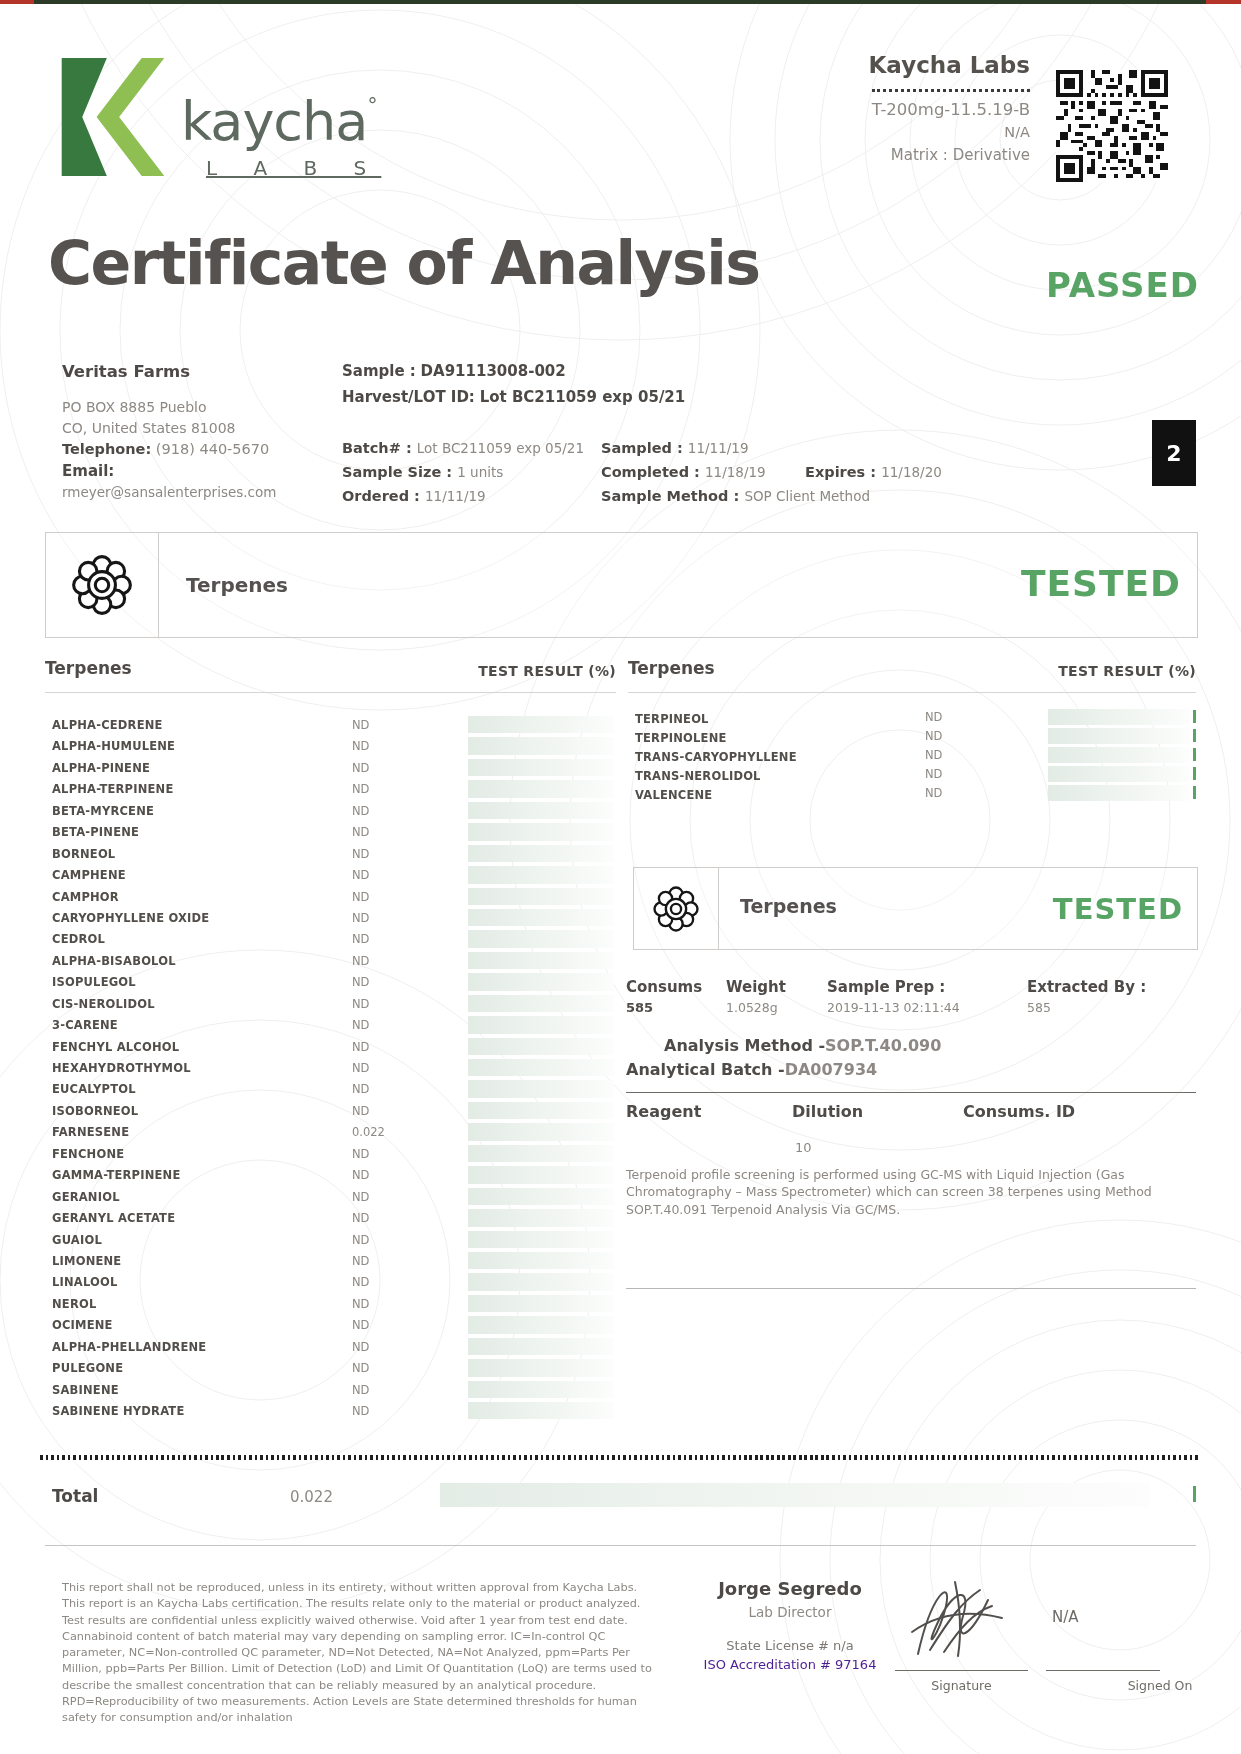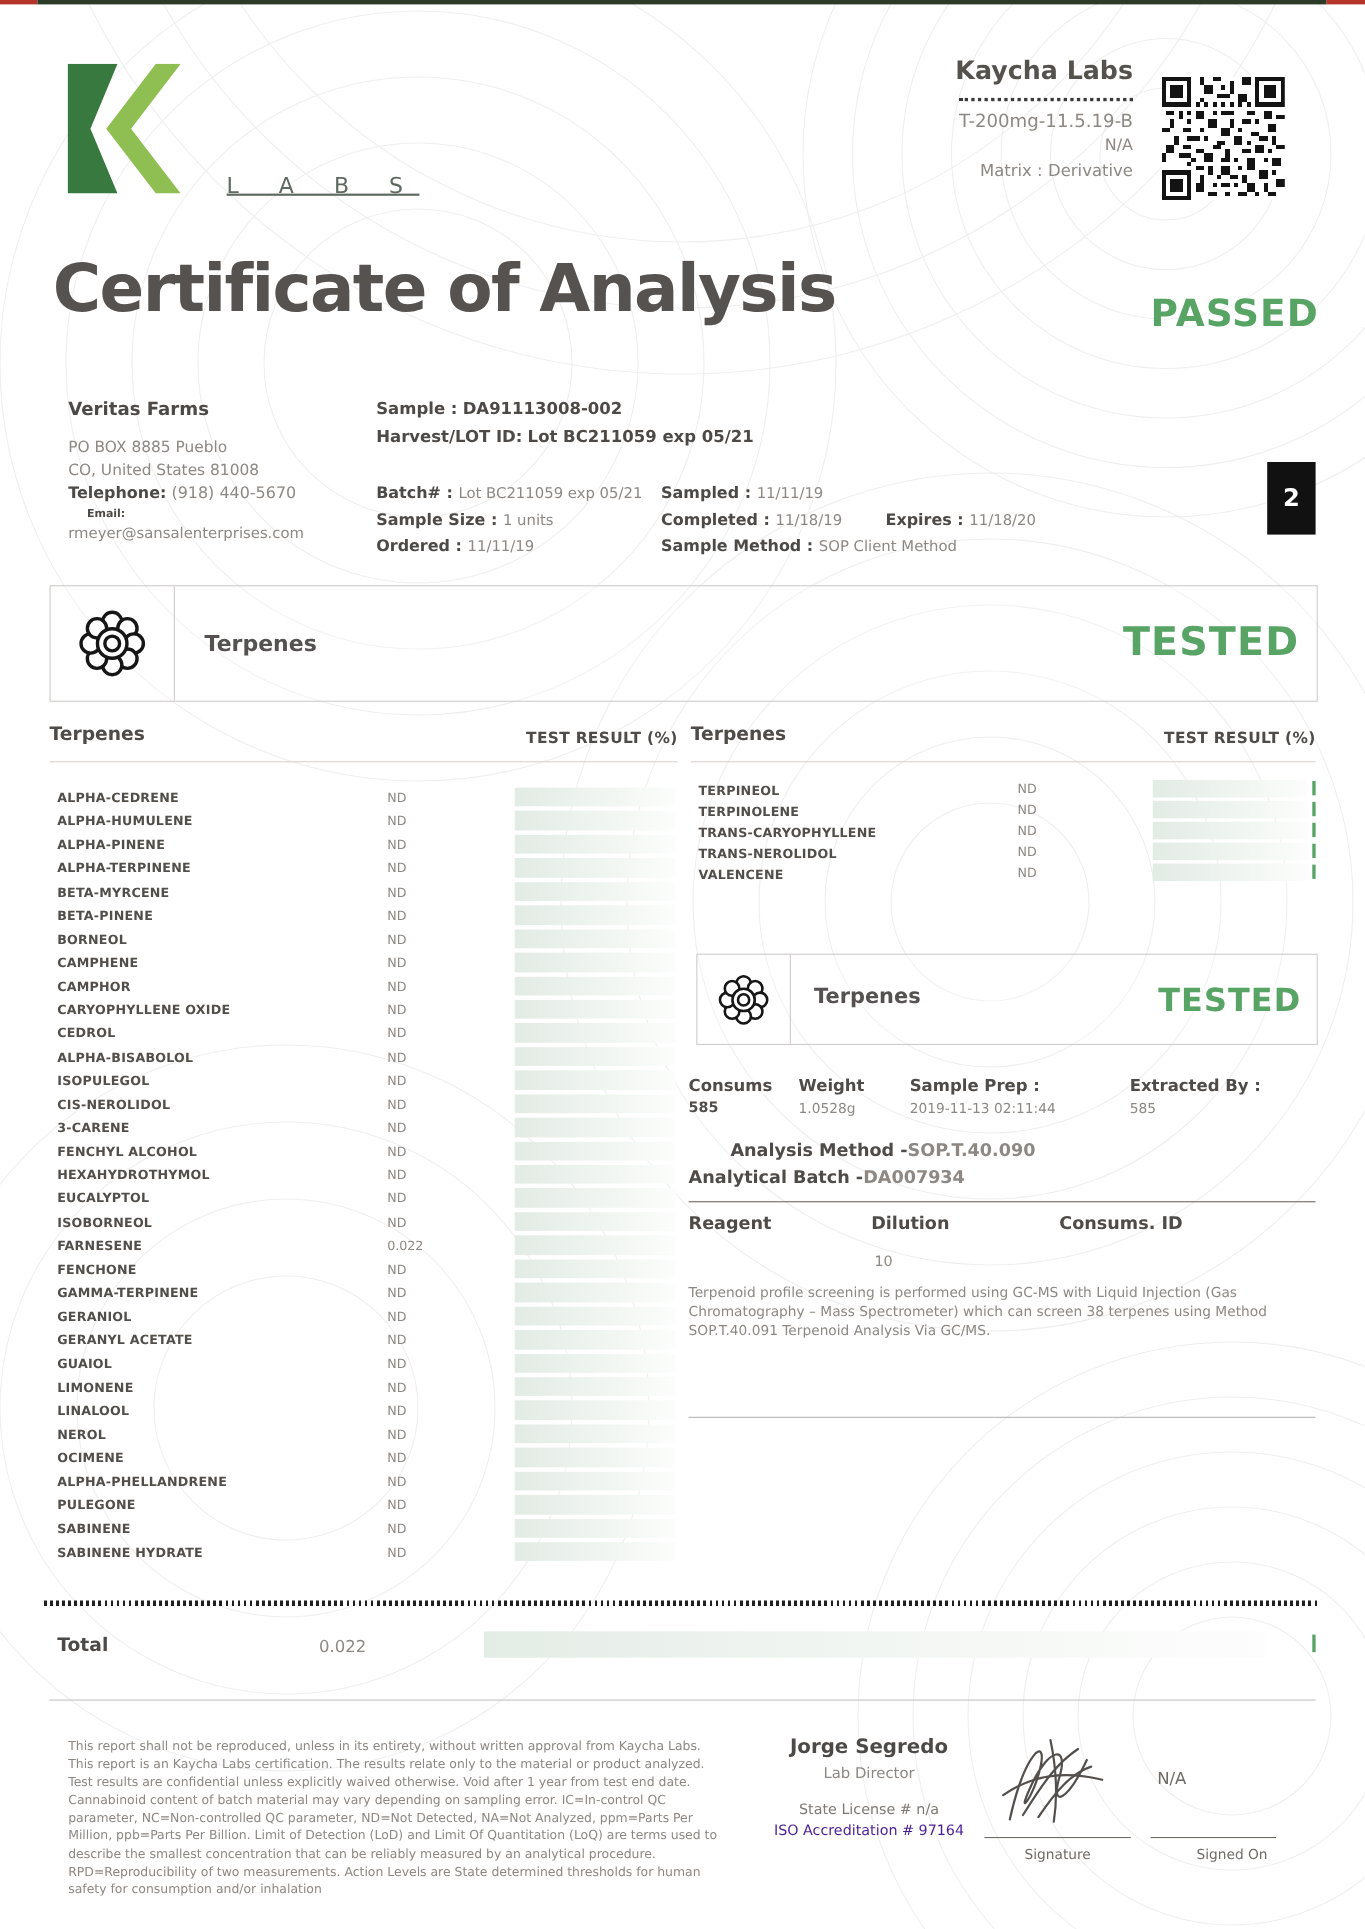--- a/index.html
+++ b/index.html
@@ -102,20 +102,21 @@
   </svg>
 
   <div class="abs" style="left:0;top:0;width:34px;height:4px;background:#b5342a;"></div>
   <div class="abs" style="left:34px;top:0;width:1172px;height:4px;background:#2c3b28;"></div>
   <div class="abs" style="left:1206px;top:0;width:35px;height:4px;background:#b5342a;"></div>
 
   <svg class="abs" style="left:60px;top:58px;" width="106" height="118" viewBox="0 0 100 115">
     <polygon points="0,0 44,0 20,57.5 44,115 0,115" fill="#37793F"></polygon>
     <polygon points="78,0 100,0 56,57.5 100,115 78,115 34,57.5" fill="#8FBF53"></polygon>
   </svg>
+  <div class="abs brand-word" style="left:181px;top:90px;"><span>kaycha</span><span style="font-size:20px;vertical-align:28px;">°</span></div>
   <div class="abs brand-sub" style="left:206px;top:156px;text-decoration:underline;">L A B S</div>
 
   <div class="abs labhead" style="left:760px;top:48px;width:270px;">
     <div class="nm">Kaycha Labs</div>
     <div class="dotline"></div>
     <div class="ln" style="font-size:16.5px;">T-200mg-11.5.19-B</div>
     <div class="ln" style="font-size:14.5px;">N/A</div>
     <div class="ln">Matrix : Derivative</div>
   </div>
 
@@ -228,21 +229,21 @@
   </svg>
 
   <div class="abs title" style="left:48px;top:228px;">Certificate of Analysis</div>
   <div class="abs passed green" style="left:900px;top:240px;width:299px;text-align:right;margin-top:25px;">PASSED</div>
 
   <div class="abs client" style="left:62px;top:362px;">
     <div class="dk nm">Veritas Farms</div>
     <div class="iline" style="margin-top:18px;">PO BOX 8885 Pueblo</div>
     <div class="iline" style="margin-top:5px;">CO, United States 81008</div>
     <div style="margin-top:5px;font-size:14.5px;"><span class="dk">Telephone:</span> <span class="gy">(918) 440-5670</span></div>
-    <div class="dk" style="margin-top:5px;font-size:10px;margin-left:17px;">Email:</div>
+    <div class="dk" style="margin-top:5px;font-size:15px;">Email:</div>
     <div class="iline" style="margin-top:4px;font-size:13.5px;">rmeyer@sansalenterprises.com</div>
   </div>
 
   <div class="abs" style="left:342px;top:362px;font-size:15px;">
     <span class="dk">Sample :</span> <span class="dk">DA91113008-002</span>
   </div>
   <div class="abs" style="left:342px;top:388px;font-size:15px;">
     <span class="dk">Harvest/LOT ID:</span> <span class="dk">Lot BC211059 exp 05/21</span>
   </div>
   <div class="abs drow" style="left:342px;top:438px;"><span class="dk">Batch# :</span> <span class="gy">Lot BC211059 exp 05/21</span></div>
@@ -591,15 +592,15 @@
       <path d="M30,78 C50,46 62,30 80,18 M44,80 C60,56 74,40 92,34"></path>
       <path d="M55,10 C60,34 62,58 58,84"></path>
     </g>
   </svg>
 
   <div class="abs gy" style="left:1052px;top:1608px;font-size:15px;color:#6e6a66;">N/A</div>
 
   <div class="sigline" style="left:895px;top:1670px;width:133px;"></div>
   <div class="abs siglab" style="left:895px;top:1678px;width:133px;text-align:center;">Signature</div>
   <div class="sigline" style="left:1046px;top:1670px;width:114px;"></div>
-  <div class="abs siglab" style="left:1063px;top:1678px;width:114px;text-align:center;">Signed On</div>
+  <div class="abs siglab" style="left:1103px;top:1678px;width:114px;text-align:center;">Signed On</div>
 
 </div>
 
 </body></html>

